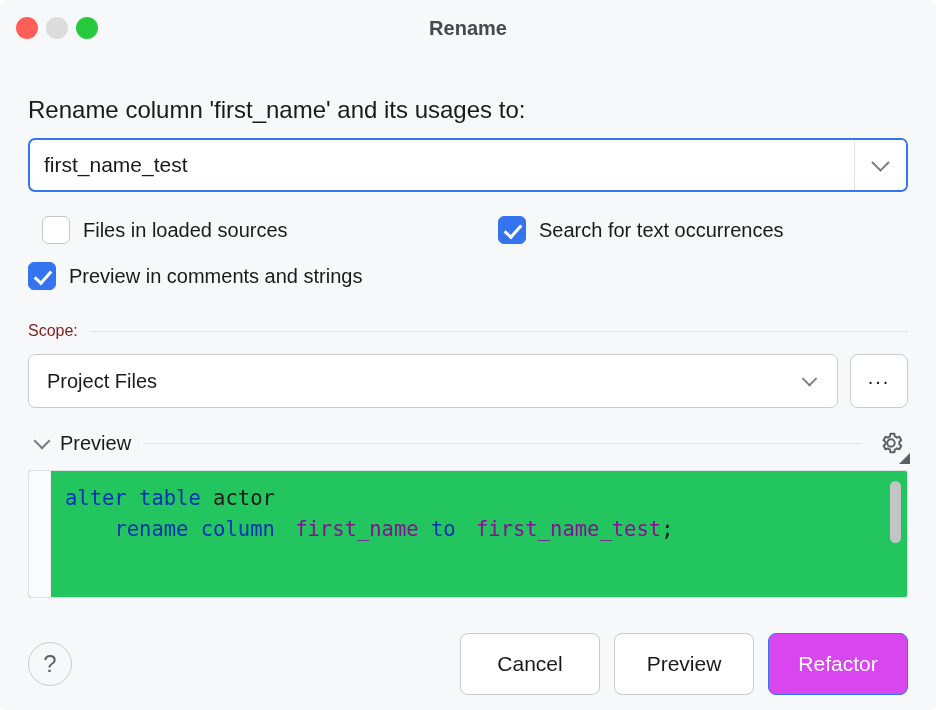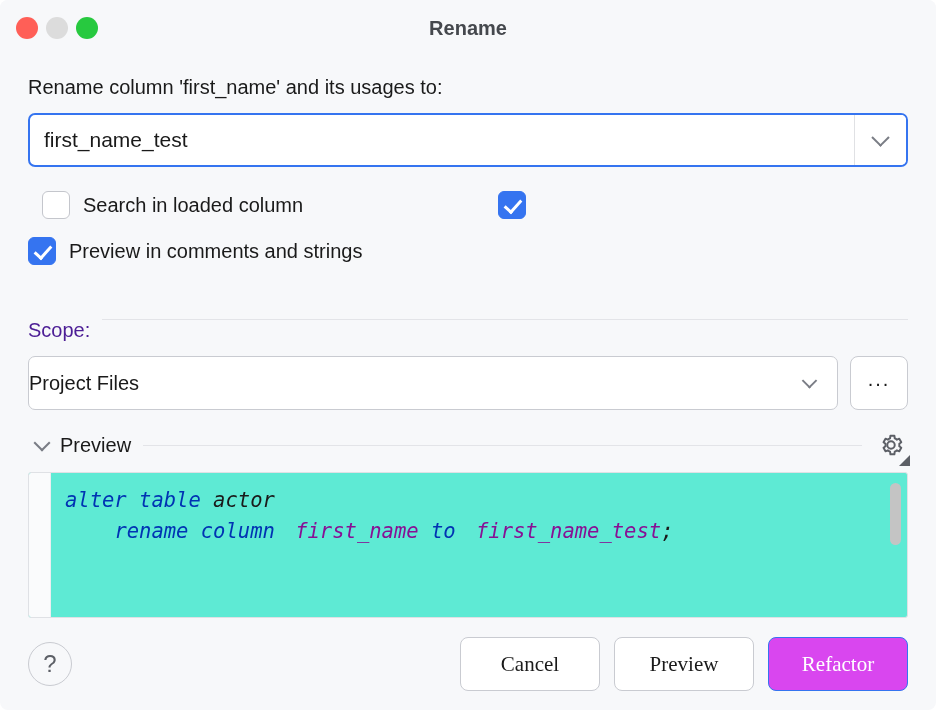--- a/index.html
+++ b/index.html
@@ -14,20 +14,21 @@
 
   .window {
     position: relative;
     width: 936px;
     height: 710px;
     background: #f7f8fa;
     border-radius: 8px;
     overflow: hidden;
     display: flex;
     flex-direction: column;
+    gap: 20px;
   }
 
   
   .titlebar {
     position: relative;
     height: 56px;
     flex: 0 0 56px;
     background: #f7f8fa;
     display: flex;
     align-items: center;
@@ -62,21 +63,21 @@
   
   .content {
     flex: 1 1 auto;
     padding: 0 28px;
     display: flex;
     flex-direction: column;
     min-height: 0;
   }
 
   .prompt-label {
-    font-size: 20px;
+    font-size: 24px;
     color: #1a1a1a;
     margin-top: 20px;
     margin-bottom: 14px;
     white-space: nowrap;
   }
 
   
   .name-combo {
     position: relative;
     height: 54px;
@@ -165,45 +166,44 @@
 
   
   .section-head {
     display: flex;
     align-items: center;
     gap: 12px;
     margin-top: 14px;
     margin-bottom: 14px;
   }
   .section-head .title {
-    font-size: 20px;
-    color: #4c1d95;
+    font-size: 16px;
+    color: #7f1d1d;
     white-space: nowrap;
-    margin-top: 22px;
   }
   .section-head .rule {
     flex: 1 1 auto;
     height: 1px;
     background: #e3e4e8;
   }
 
   .scope-row {
     display: flex;
     gap: 12px;
     align-items: stretch;
     height: 54px;
   }
   .scope-select {
     flex: 1 1 auto;
     background: #ffffff;
     border: 1px solid #c9cbd1;
     border-radius: 7px;
     display: flex;
     align-items: center;
-    padding: 0 0;
+    padding: 0 18px;
     position: relative;
   }
   .scope-select .val {
     font-size: 20px;
     color: #1a1a1a;
   }
   .scope-select .chev {
     position: absolute;
     right: 22px;
     top: 50%;
@@ -266,27 +266,26 @@
     right: -2px; bottom: -4px;
     width: 0; height: 0;
     border-left: 11px solid transparent;
     border-bottom: 11px solid #5c5f66;
   }
 
   
   .code-box {
     flex: 1 1 auto;
     min-height: 0;
-    background: #5eead4;
+    background: #22c55e;
     border: 1px solid #dfe1e5;
     border-radius: 3px;
     display: flex;
     position: relative;
     overflow: hidden;
-    font-style: italic;
   }
   .gutter {
     flex: 0 0 22px;
     background: #fafbfc;
     border-right: 1px solid #eceef1;
   }
   .code-area {
     flex: 1 1 auto;
     padding: 12px 0 0 14px;
     font-family: "DejaVu Sans Mono", monospace;
@@ -324,24 +323,24 @@
     border: 1.5px solid #c9cbd1;
     background: #f7f8fa;
     display: flex;
     align-items: center;
     justify-content: center;
     font-size: 24px;
     color: #5c5f66;
   }
   .spacer { flex: 1 1 auto; }
   .btn {
-    height: 54px;
+    height: 62px;
     min-width: 140px;
     border-radius: 8px;
-    font-family: Liberation Serif, serif;
+    font-family: Liberation Sans, sans-serif;
     font-size: 21px;
     display: flex;
     align-items: center;
     justify-content: center;
     padding: 6px 22px;
   }
   .btn.secondary {
     background: #ffffff;
     border: 1px solid #c9cbd1;
     color: #1a1a1a;
@@ -374,24 +373,25 @@
       <input class="name-input" type="text" value="first_name_test" style="">
       <div class="combo-arrow">
         <span class="chev"></span>
       </div>
     </div>
 
     <div class="checks">
       <div class="check-row cols">
         <div class="check-item first">
           <span class="cb off"></span>
-          <span class="check-label">Search in loaded column</span>
+          <span class="check-label">Files in loaded sources</span>
         </div>
         <div class="check-item second">
           <span class="cb on"></span>
+          <span class="check-label">Search for text occurrences</span>
         </div>
       </div>
       <div class="check-row">
         <div class="check-item">
           <span class="cb on"></span>
           <span class="check-label">Preview in comments and strings</span>
         </div>
       </div>
     </div>
 

